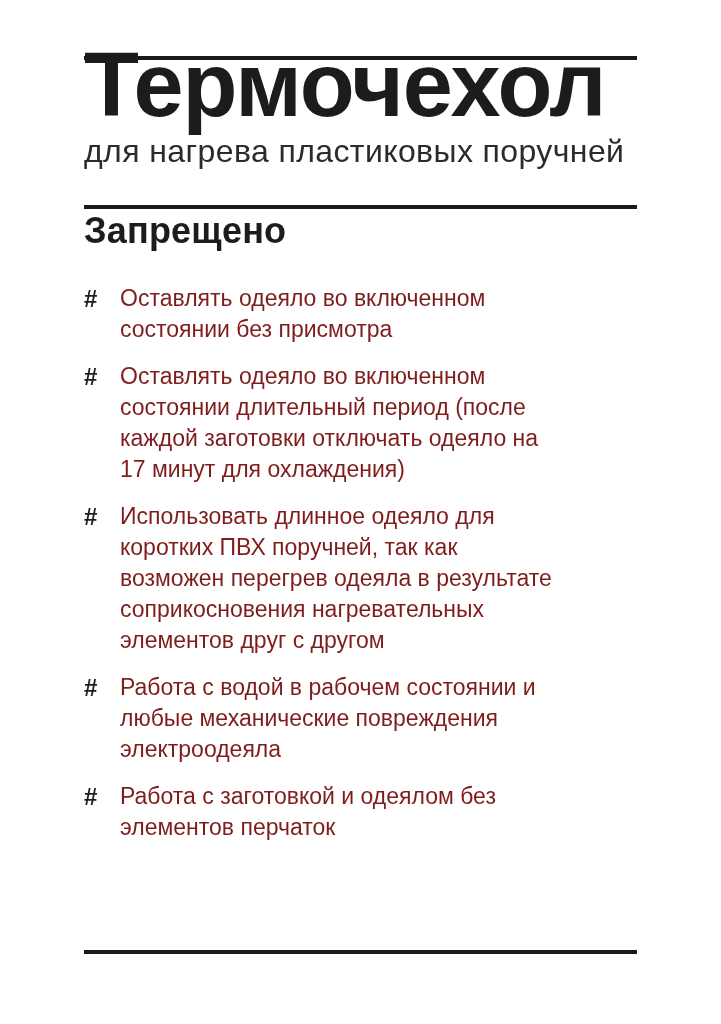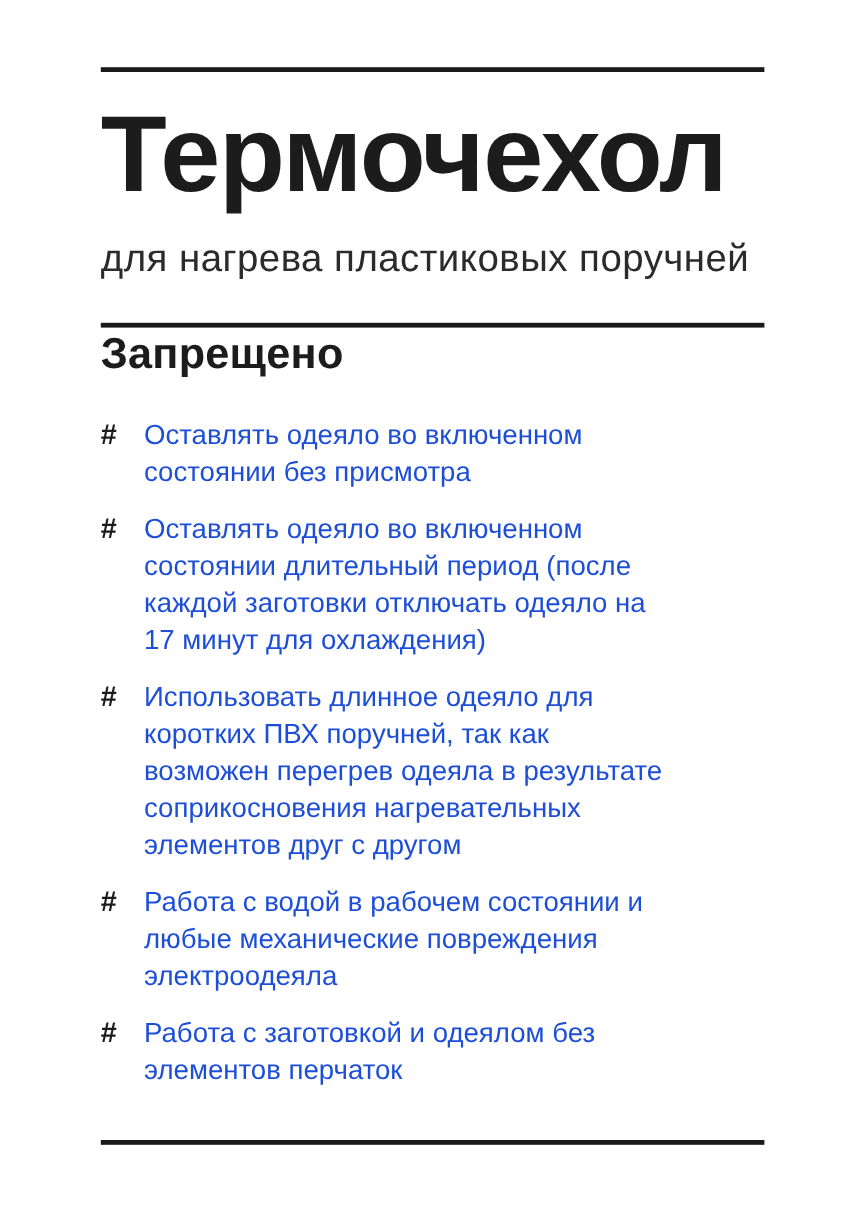--- a/index.html
+++ b/index.html
@@ -29,35 +29,35 @@
     left: 84px;
   }
 
   .rule-bottom {
     position: absolute;
     top: 950px;
     left: 84px;
   }
 
   .content {
-    padding: 84px 0 0 84px;
+    padding: 40px 0 0 84px;
     width: 556px;
   }
 
   .title {
     font-size: 90px;
     font-weight: 700;
     line-height: 1;
     letter-spacing: -1px;
     color: #1c1c1c;
     white-space: nowrap;
   }
 
   .subtitle {
-    margin-top: 22px;
+    margin-top: 2px;
     font-size: 32px;
     font-weight: 400;
     line-height: 1.2;
     letter-spacing: 0.4px;
     color: #2b2b2b;
     white-space: nowrap;
   }
 
   .rule-mid {
     margin-top: 35px;
@@ -89,21 +89,21 @@
     font-weight: 700;
     line-height: 31px;
     color: #1c1c1c;
   }
 
   .item-text {
     width: 520px;
     font-size: 23px;
     font-weight: 400;
     line-height: 31px;
-    color: #1d4ed8;
+    color: #7f1d1d;
   }
 </style>
 </head>
 <body>
 
 <div class="page">
 
   <div class="rule rule-top"></div>
 
   <div class="content">

